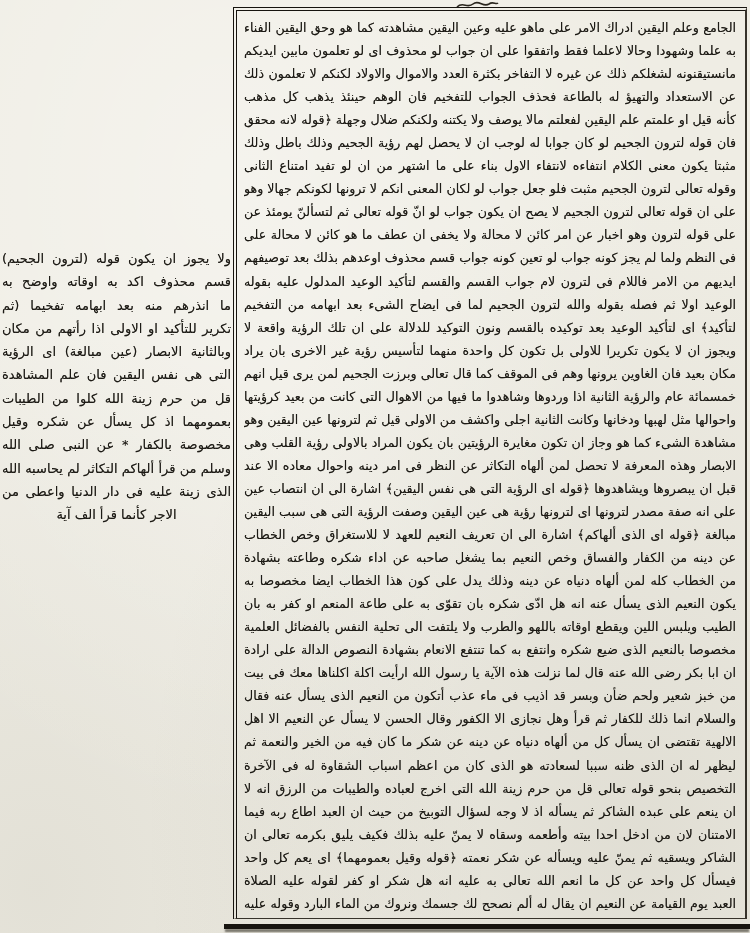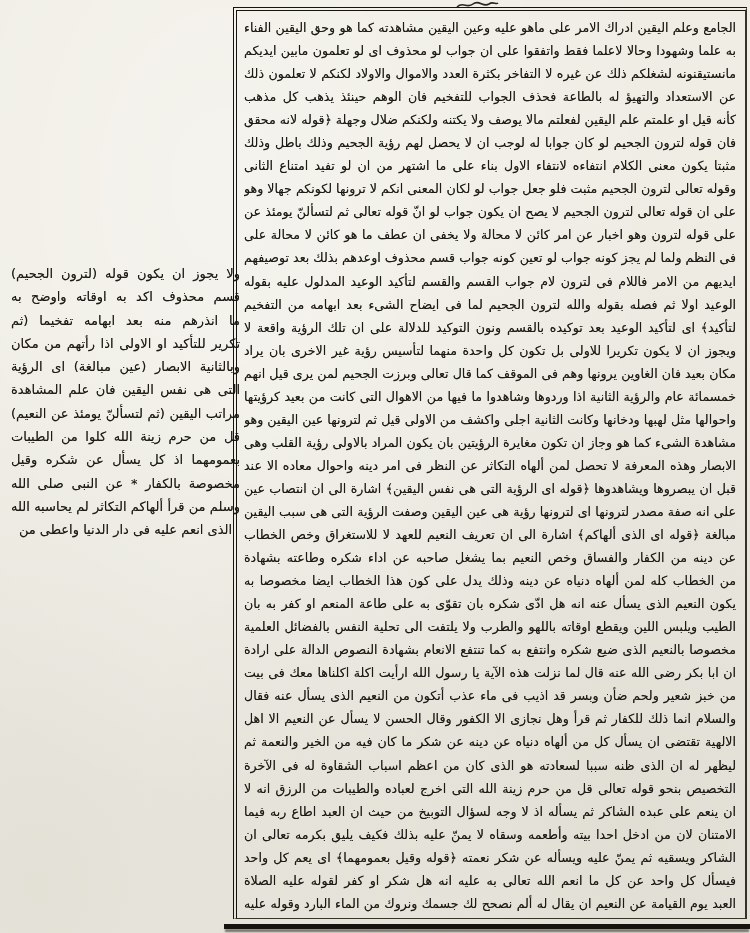--- a/index.html
+++ b/index.html
@@ -31,23 +31,22 @@
   }
   .line{
     height:23.05px;line-height:23.05px;font-size:12.6px;
     text-align:justify;text-align-last:justify;
     overflow:hidden;white-space:normal;
     color:var(--ink);
     text-shadow:0 0 .4px rgba(20,16,8,.55);
   }
   
   .margin{
-    position:absolute;left:11px;top:247px;width:229px;
+    position:absolute;left:2px;top:247px;width:229px;
     direction:rtl;
-    margin-top:15px;
   }
   .mline{
     height:23.3px;line-height:23.3px;font-size:13px;
     text-align:justify;text-align-last:justify;
     overflow:hidden;white-space:normal;
     color:var(--ink);
     text-shadow:0 0 .4px rgba(20,16,8,.5);
   }
   .margin .mline:last-child{text-align-last:center;}
   
@@ -67,26 +66,26 @@
   <path d="M2,7 C8,1 12,9 18,4 C24,-1 28,8 34,4 C38,1 41,5 43,3"></path>
 </svg>
 
 <aside class="margin">
     <div class="mline">ولا يجوز ان يكون قوله (لترون الجحيم)</div>
     <div class="mline">قسم محذوف اكد به اوقاته واوضح به</div>
     <div class="mline">ما انذرهم منه بعد ابهامه تفخيما (ثم لترونها)</div>
     <div class="mline">تكرير للتأكيد او الاولى اذا رأتهم من مكان بعيد</div>
     <div class="mline">وبالثانية الابصار (عين مبالغة) اى الرؤية</div>
     <div class="mline">التى هى نفس اليقين فان علم المشاهدة اعلى</div>
-    <div class="mline">مراتب اليقين (ثم لتسألنّ يومئذ عن النعيم)</div>
     <div class="mline">قل من حرم زينة الله كلوا من الطيبات وقيل</div>
     <div class="mline">بعمومهما اذ كل يسأل عن شكره وقيل الآية</div>
     <div class="mline">مخصوصة بالكفار * عن النبى صلى الله عليه</div>
     <div class="mline">وسلم من قرأ ألهاكم التكاثر لم يحاسبه الله بالنعيم</div>
-    <div class="mline">الذى انعم عليه فى دار الدنيا واعطى من</div>
+    <div class="mline">الذى زينة عليه فى دار الدنيا واعطى من</div>
+    <div class="mline">الاجر كأنما قرأ الف آية</div>
   </aside>
 
 <main class="frame">
     <div class="line">الجامع وعلم اليقين ادراك الامر على ماهو عليه وعين اليقين مشاهدته كما هو وحق اليقين الفناء فى الحق والبقاء</div>
     <div class="line">به علما وشهودا وحالا لاعلما فقط واتفقوا على ان جواب لو محذوف اى لو تعلمون مابين ايديكم من الامر كعلمكم</div>
     <div class="line">مانستيقنونه لشغلكم ذلك عن غيره لا التفاخر بكثرة العدد والاموال والاولاد لكنكم لا تعلمون ذلك فلذلك غفلتم</div>
     <div class="line">عن الاستعداد والتهيؤ له بالطاعة فحذف الجواب للتفخيم فان الوهم حينئذ يذهب كل مذهب فيكون التهويل اعظم</div>
     <div class="line">كأنه قيل او علمتم علم اليقين لفعلتم مالا يوصف ولا يكتنه ولكنكم ضلال وجهلة ﴿قوله لانه محقق الوقوع﴾</div>
     <div class="line">فان قوله لترون الجحيم لو كان جوابا له لوجب ان لا يحصل لهم رؤية الجحيم وذلك باطل وذلك لان جواب لو اذا كان</div>
     <div class="line">مثبتا يكون معنى الكلام انتفاءه لانتفاء الاول بناء على ما اشتهر من ان لو تفيد امتناع الثانى لامتناع الاول</div>

